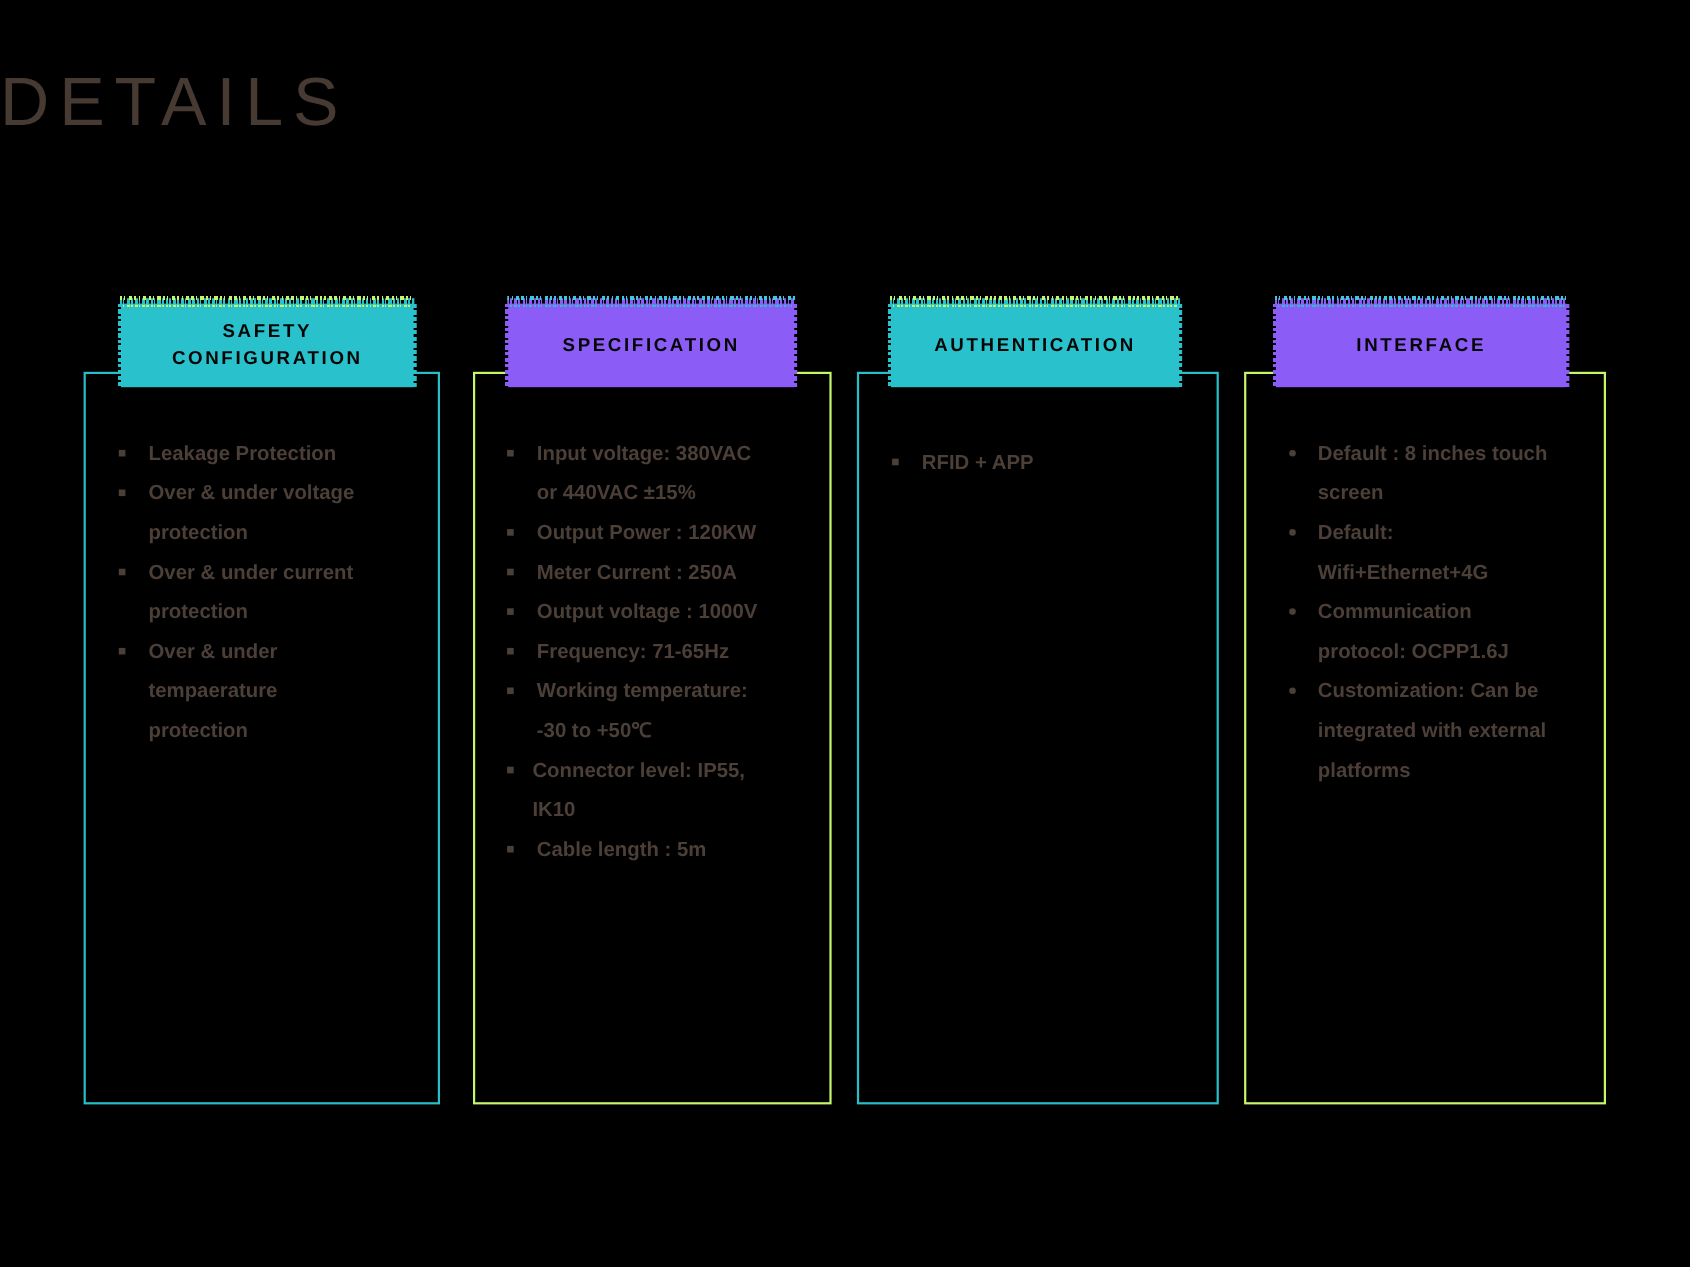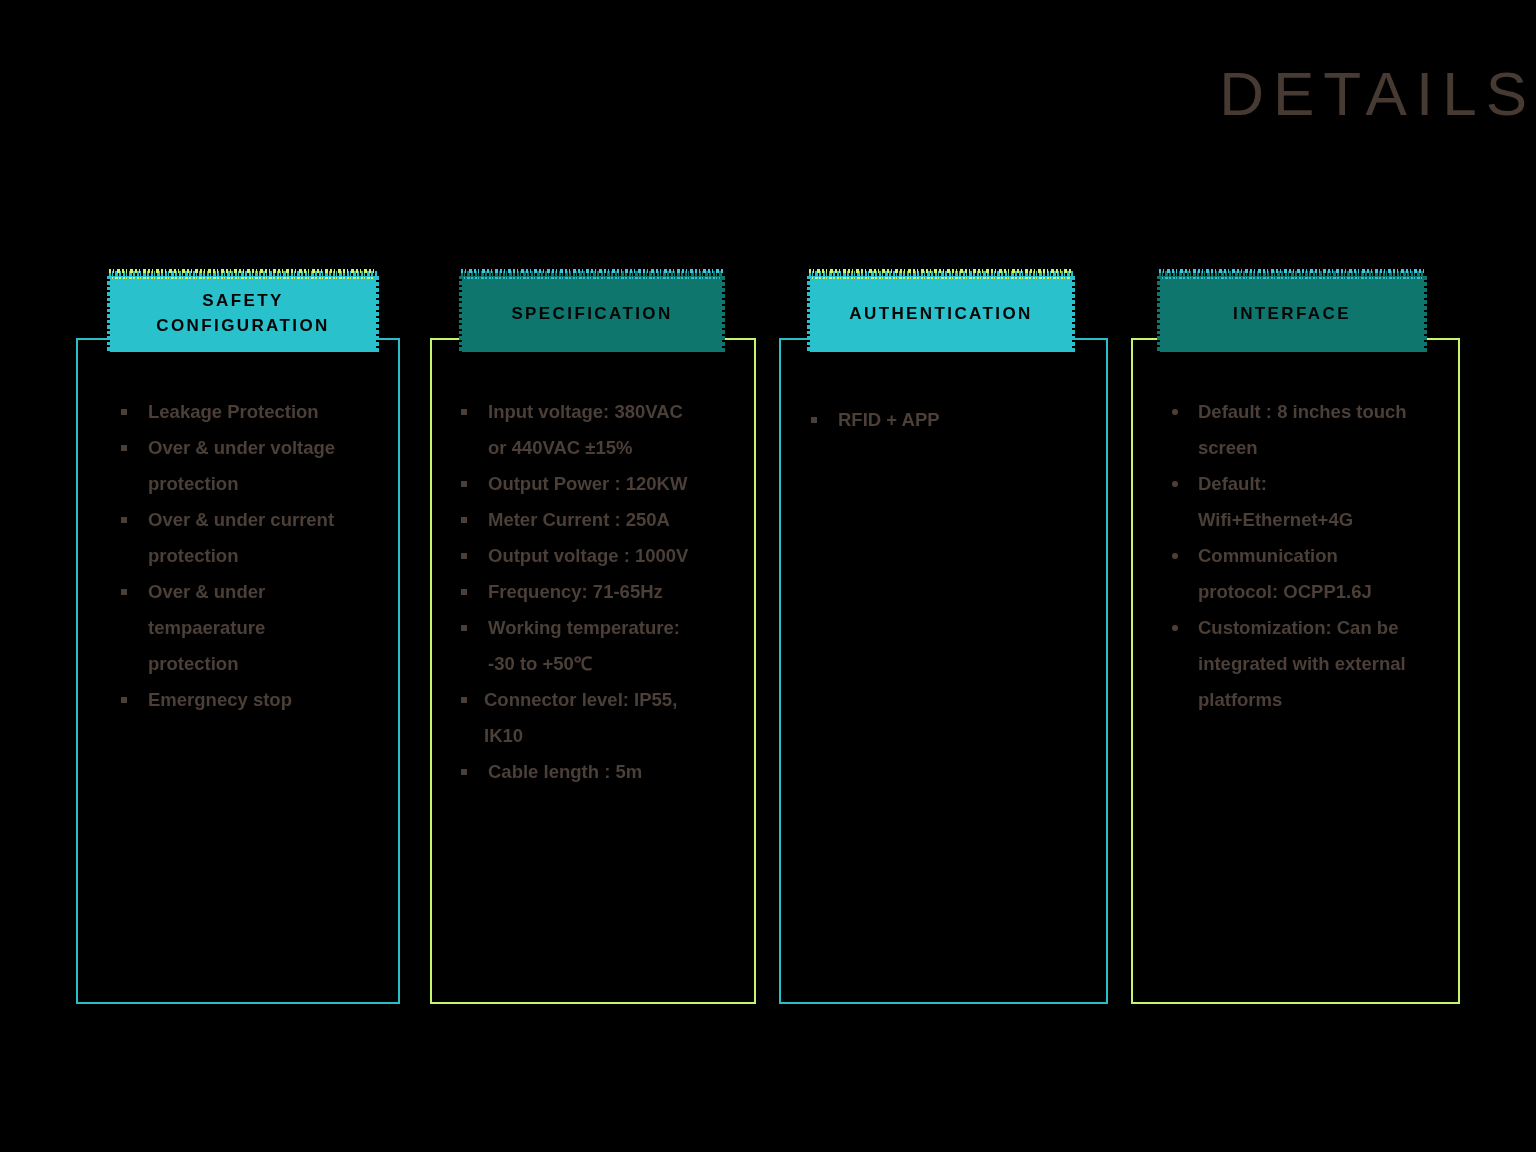--- a/index.html
+++ b/index.html
@@ -9,21 +9,21 @@
     font-family:"Liberation Sans", sans-serif;
     overflow:hidden;
     position:relative;
   }
   #stage{position:absolute;inset:0;}
 
   
   .page-title{
     position:absolute;
     top:60px;left:0;right:0;
-    text-align:right;
+    text-align:left;
     color:#473a33;
     font-size:62px;
     font-weight:400;
     letter-spacing:9px;
     line-height:1.1;
   }
 
   
   .col{position:absolute;top:0;}
   .col-box{
@@ -45,21 +45,21 @@
     color:#050505;
     font-weight:bold;
     letter-spacing:2.4px;
     font-size:17px;
     line-height:1.45;
     padding:0 10px;
     box-sizing:border-box;
     z-index:5;
   }
   .badge.cyan{background:#29c1cb;}
-  .badge.lime{background:#0f766e;}
+  .badge.lime{background:#8b5cf6;}
   
   .badge::before{
     content:"";
     position:absolute;
     left:-1px;right:-1px;
     top:-5px;height:8px;
     background:inherit;
     -webkit-mask-image:repeating-linear-gradient(90deg,
         #000 0px,#000 2px,transparent 2px,transparent 3px,
         #000 3px,#000 4px,transparent 4px,transparent 6px,
@@ -143,30 +143,29 @@
 
   <div class="col">
     <div class="col-box cyan" style="left:76px;top:338px;width:320px;height:662px;"></div>
     <div class="badge cyan" style="left:110px;top:276px;width:266px;height:76px;">
       <span class="badge-fringe"></span>
       <span class="badge-edge-l"></span>
       <span class="badge-edge-r"></span>
       <span style="white-space:pre-line;">SAFETY
 CONFIGURATION</span>
     </div>
-    <ul class="bullets" style="left:118px;top:394px;width:300px;">
+    <ul class="bullets" style="left:105px;top:394px;width:300px;">
       <li><span class="bullet"></span><span>Leakage Protection</span></li>
       <li><span class="bullet"></span><span>Over &amp; under voltage
 protection</span></li>
       <li><span class="bullet"></span><span>Over &amp; under current
 protection</span></li>
       <li><span class="bullet"></span><span>Over &amp; under
 tempaerature
 protection</span></li>
-      <li><span class="bullet"></span><span>Emergnecy stop</span></li>
     </ul>
   </div>
 
   <div class="col">
     <div class="col-box lime" style="left:430px;top:338px;width:322px;height:662px;"></div>
     <div class="badge lime" style="left:462px;top:276px;width:260px;height:76px;">
       <span class="badge-fringe"></span>
       <span class="badge-edge-l"></span>
       <span class="badge-edge-r"></span>
       <span style="white-space:pre-line;">SPECIFICATION</span>

